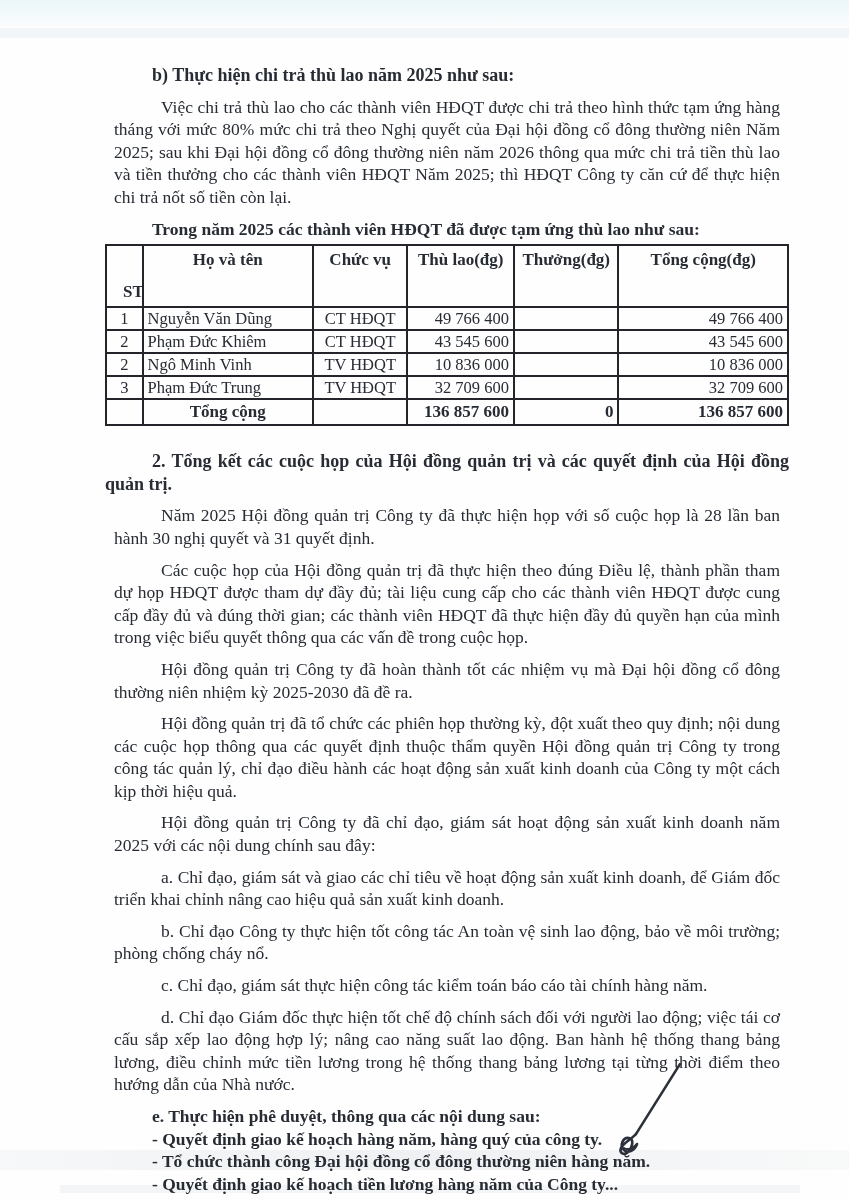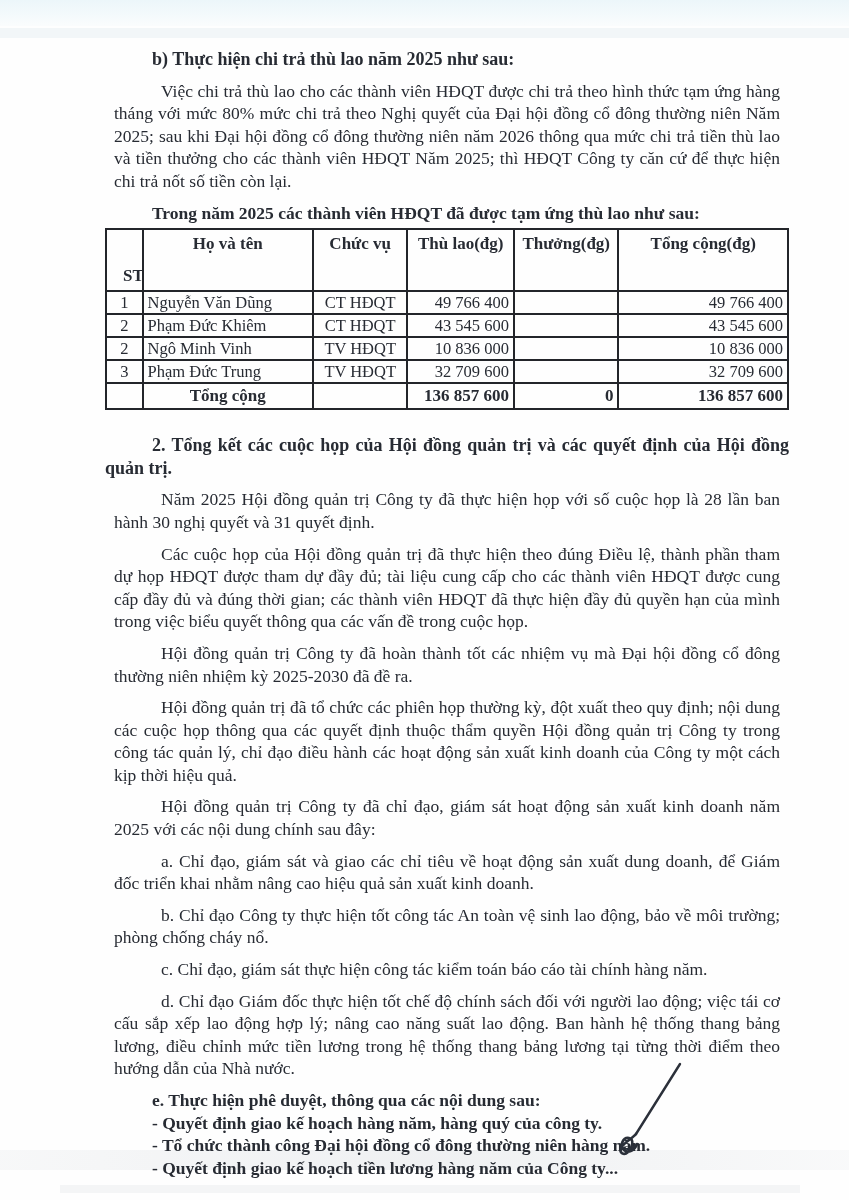--- a/index.html
+++ b/index.html
@@ -46,21 +46,21 @@
     font-weight:bold;
   }
   .section-title{
     margin:0;
     font-weight:bold;
     font-size:18px;
     line-height:22.6px;
     text-indent:47px;
     text-align:justify;
   }
-  .gap-title{margin-top:8px;}
+  .gap-title{margin-top:24px;}
   .gap-para1{margin-top:22px;}
   .gap-intro{margin-top:12px;}
   .gap-table{margin-top:4px;}
   .gap-h2{margin-top:24px;}
   .gap-p-nam{margin-top:24px;}
   .gap-p-cuochop{margin-top:32px;}
   table.remu{
     width:684px;
     border-collapse:collapse;
     table-layout:fixed;
@@ -186,21 +186,21 @@
   <p class="para gap-p-nam">Năm 2025 Hội đồng quản trị Công ty đã thực hiện họp với số cuộc họp là 28 lần ban hành 30 nghị quyết và 31 quyết định.</p>
 
   <p class="para gap-p-cuochop">Các cuộc họp của Hội đồng quản trị đã thực hiện theo đúng Điều lệ, thành phần tham dự họp HĐQT được tham dự đầy đủ; tài liệu cung cấp cho các thành viên HĐQT được cung cấp đầy đủ và đúng thời gian; các thành viên HĐQT đã thực hiện đầy đủ quyền hạn của mình trong việc biểu quyết thông qua các vấn đề trong cuộc họp.</p>
 
   <p class="para">Hội đồng quản trị Công ty đã hoàn thành tốt các nhiệm vụ mà Đại hội đồng cổ đông thường niên nhiệm kỳ 2025-2030 đã đề ra.</p>
 
   <p class="para">Hội đồng quản trị đã tổ chức các phiên họp thường kỳ, đột xuất theo quy định; nội dung các cuộc họp thông qua các quyết định thuộc thẩm quyền Hội đồng quản trị Công ty trong công tác quản lý, chỉ đạo điều hành các hoạt động sản xuất kinh doanh của  Công ty một cách kịp thời hiệu quả.</p>
 
   <p class="para">Hội đồng quản trị Công ty đã chỉ đạo, giám sát hoạt động sản xuất kinh doanh năm 2025 với các nội dung chính sau đây:</p>
 
-  <p class="para">a. Chỉ đạo, giám sát và giao các chỉ tiêu về hoạt động sản xuất dung doanh, để Giám đốc triển khai nhằm nâng cao hiệu quả sản xuất kinh doanh.</p>
+  <p class="para">a. Chỉ đạo, giám sát và giao các chỉ tiêu về hoạt động sản xuất kinh doanh, để Giám đốc triển khai chỉnh nâng cao hiệu quả sản xuất kinh doanh.</p>
 
   <p class="para">b. Chỉ đạo Công ty thực hiện tốt công tác An toàn vệ sinh lao động, bảo về môi trường; phòng chống cháy nổ.</p>
 
   <p class="para">c. Chỉ đạo, giám sát thực hiện công tác kiểm toán báo cáo tài chính hàng năm.</p>
 
   <p class="para">d. Chỉ đạo Giám đốc thực hiện tốt chế độ chính sách đối với người lao động; việc tái cơ cấu sắp xếp lao động hợp lý; nâng cao năng suất lao động. Ban hành hệ thống thang bảng lương, điều chỉnh mức tiền lương trong hệ thống thang bảng lương tại từng thời điểm theo hướng dẫn của Nhà nước.</p>
 
   <p class="line">e. Thực hiện phê duyệt, thông qua các nội dung sau:</p>
 
   <p class="line">- Quyết định giao kế hoạch hàng năm, hàng quý của công ty.</p>

